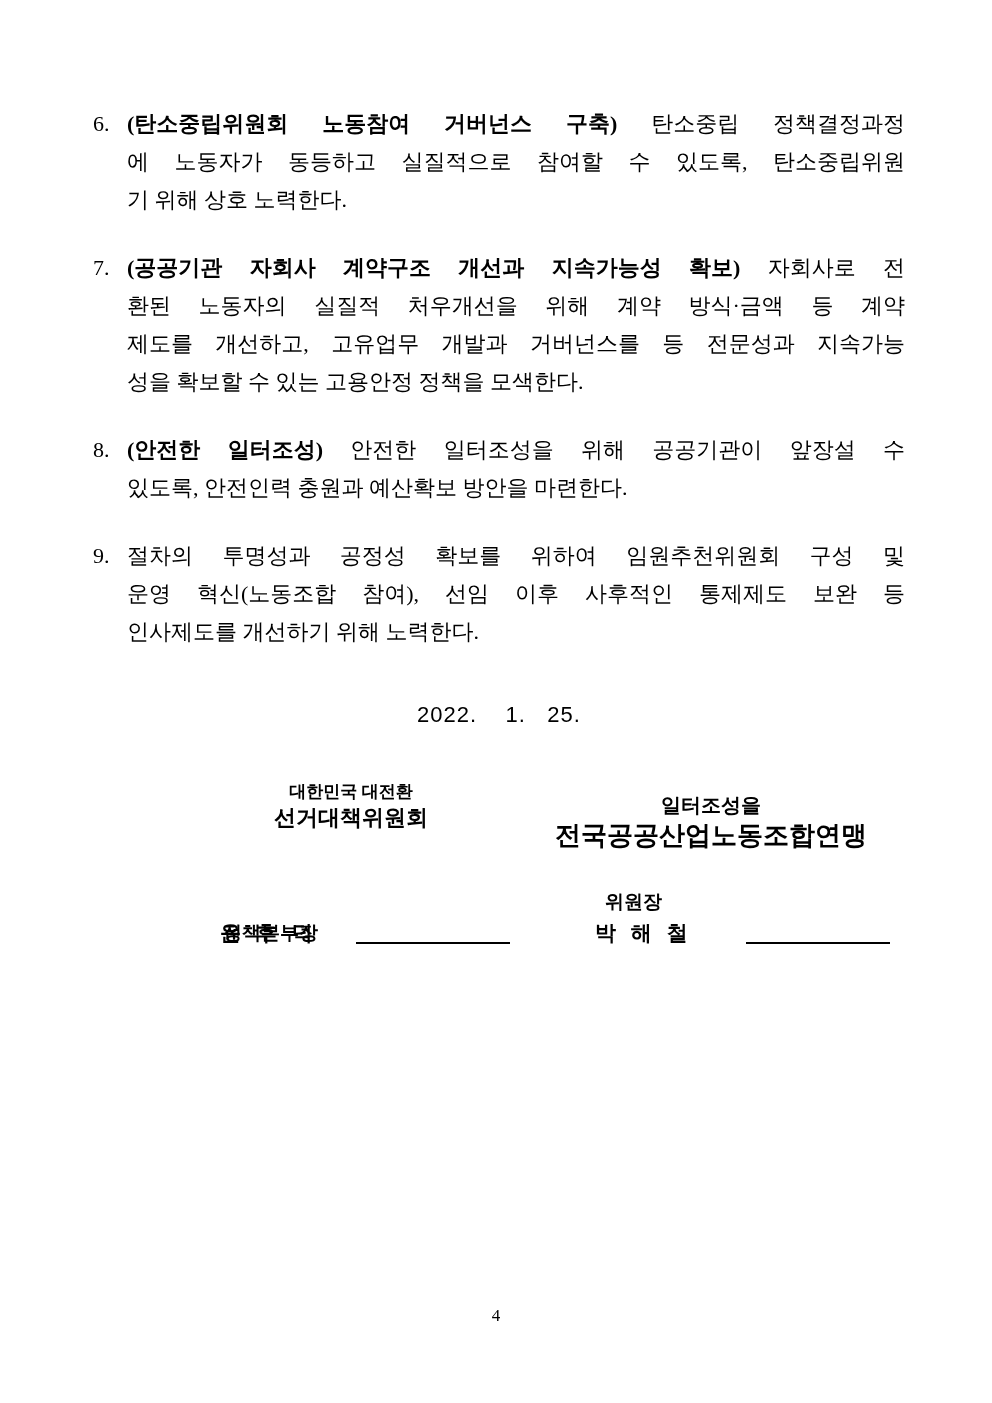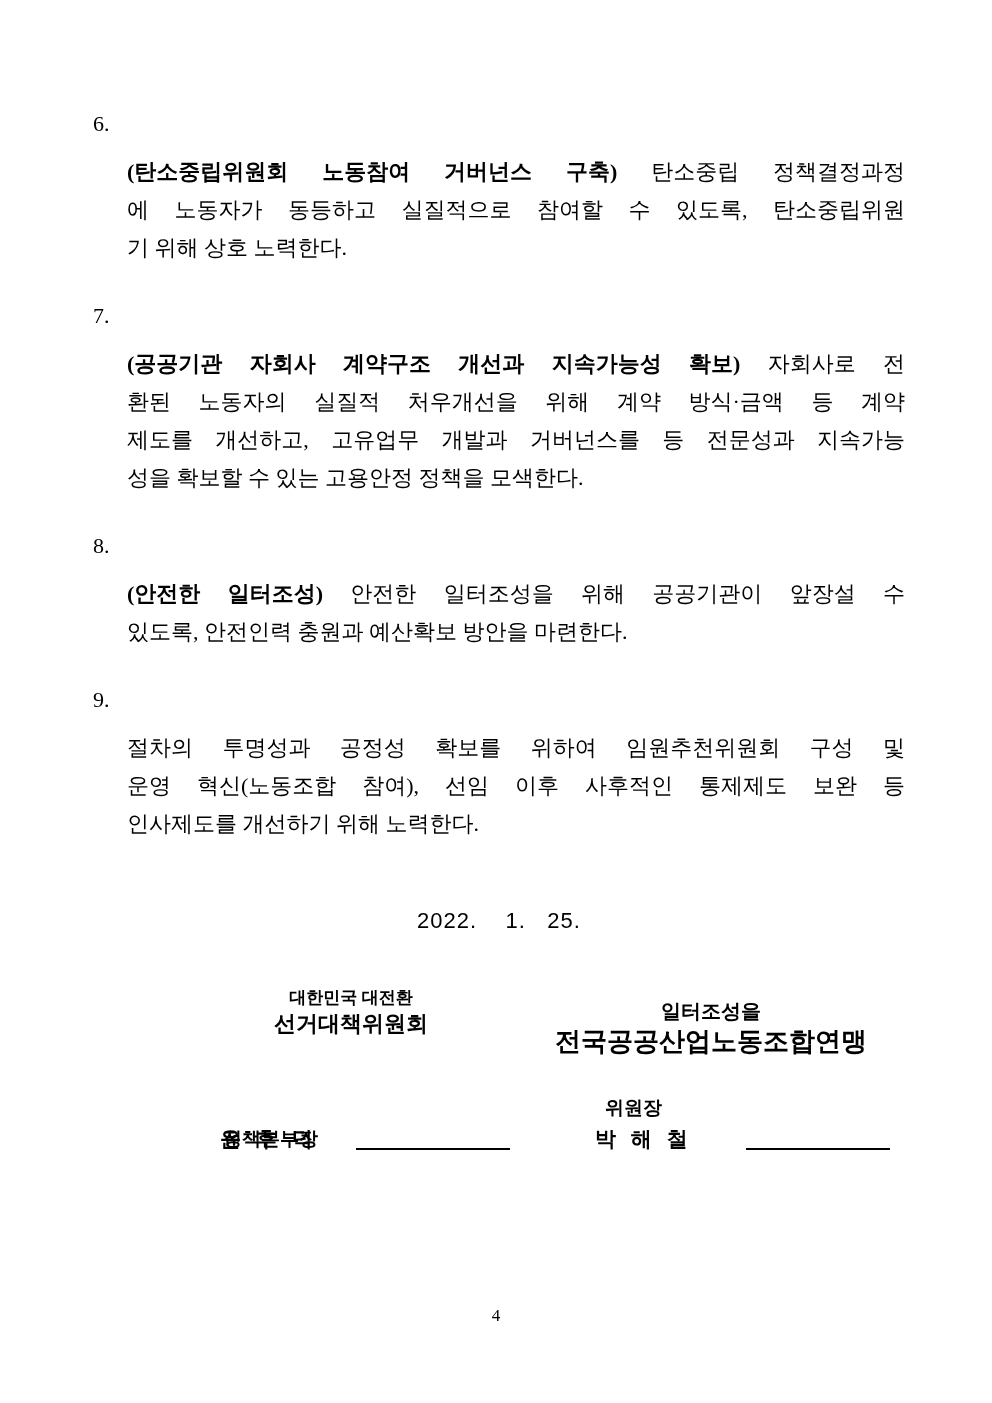--- a/index.html
+++ b/index.html
@@ -25,39 +25,38 @@
   .item-number {
     flex: 0 0 34px;
     width: 34px;
     font-size: 22px;
     line-height: 38px;
     text-align: left;
   }
   .item-body {
     flex: 1 1 auto;
     min-width: 0;
-    margin-top: 48px;
   }
   .jline {
     font-size: 22px;
     line-height: 38px;
     text-align: justify;
     text-align-last: justify;
     white-space: normal;
     word-break: keep-all;
   }
   .jline-last {
     font-size: 22px;
     line-height: 38px;
     text-align: left;
     text-align-last: left;
   }
   .bold { font-weight: bold; }
   .date-line {
-    margin-top: 64px;
+    margin-top: 50px;
     text-align: center;
     font-family: "Liberation Sans", sans-serif;
     font-size: 22px;
     line-height: 28px;
     white-space: pre;
     letter-spacing: 1px;
   }
   .sig-area {
     position: relative;
     margin-top: 50px;

